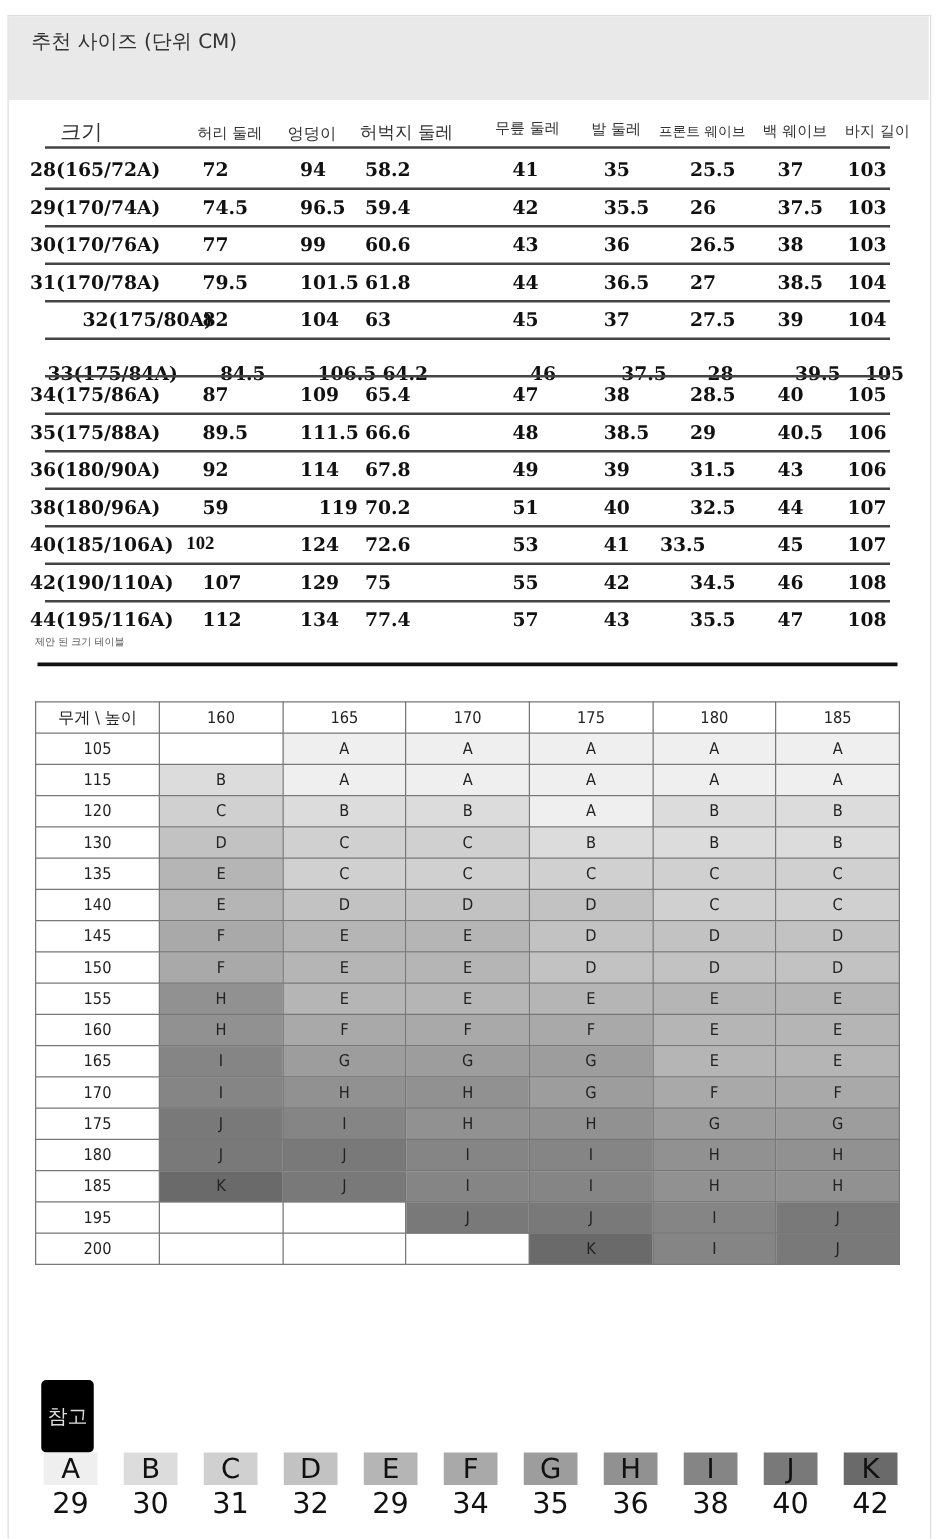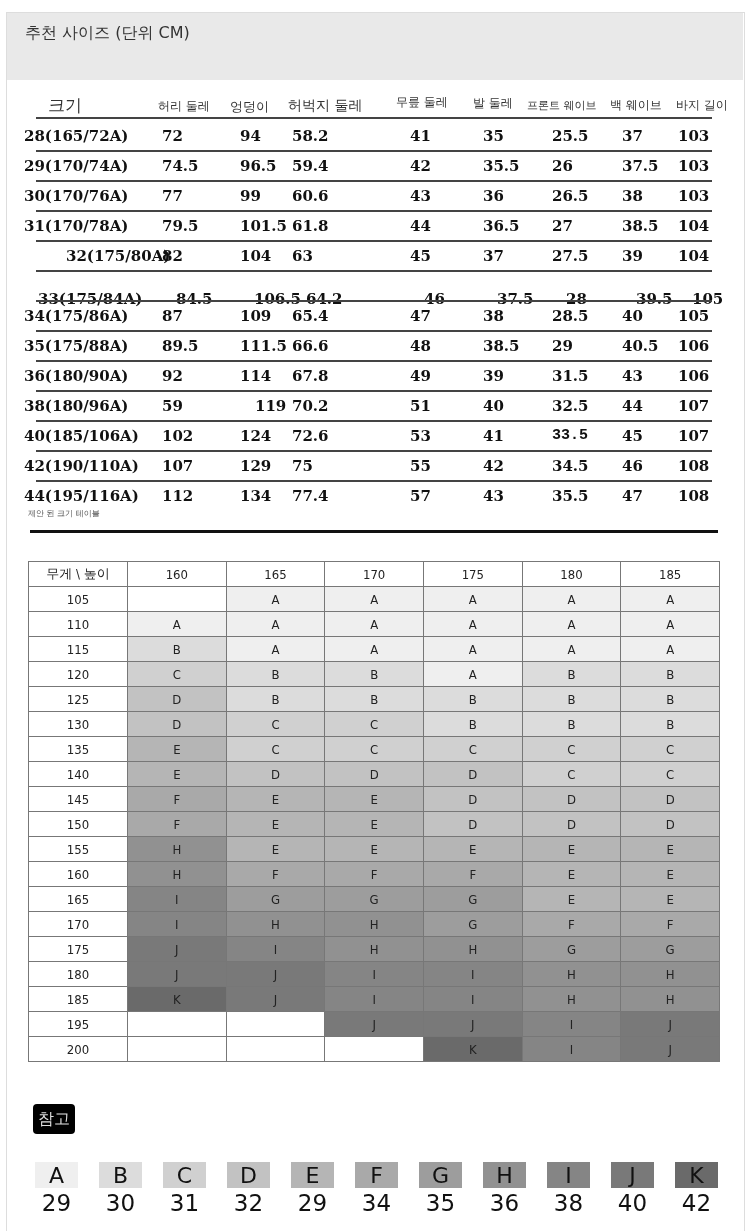--- a/index.html
+++ b/index.html
@@ -18,21 +18,21 @@
   .caption { position:absolute; left:28px; top:508px; font-size:8px; color:#555; }
   .big-line { position:absolute; left:30px; top:530px; width:688px; height:3px; background:#111; }
 
   
   table.grid { position:absolute; left:28px; top:561px; border-collapse:collapse; width:692px; font-size:13px; color:#222; }
   table.grid td { border:1px solid #777; height:24px; padding:0; text-align:center; font-family:"DejaVu Sans Condensed","DejaVu Sans", sans-serif; }
   table.grid td.rowh { background:#fff; width:98px; }
   table.grid tr.head td { background:#fff; font-size:13px; }
   table.grid td.corner { font-size:15px; }
 
-  .ref-badge { position:absolute; left:33px; top:1104px; width:42px; height:30px; background:#000; border-radius:4px; color:#ddd; font-size:16px; display:flex; align-items:center; justify-content:center; }
+  .ref-badge { position:absolute; left:33px; top:1104px; width:42px; height:58px; background:#000; border-radius:4px; color:#ddd; font-size:16px; display:flex; align-items:center; justify-content:center; }
   .legend { position:absolute; top:1162px; left:0; width:750px; }
   .leg { position:absolute; width:43px; }
   .leg .sw { height:26px; display:flex; align-items:center; justify-content:center; font-size:22px; color:#111; }
   .leg .num { text-align:center; font-size:23px; color:#111; margin-top:2px; }
 </style>
 </head>
 <body>
 
 <div class="frame"></div>
 <div class="header">
@@ -168,26 +168,26 @@
       <span style="left: 292px; text-align: center;">70.2</span>
       <span style="left: 410px;">51</span>
       <span style="left: 483px;">40</span>
       <span style="left: 552px;">32.5</span>
       <span style="left: 622px;">44</span>
       <span style="left: 678px;">107</span>
     </div>
     <div class="size-line" style="top: 420px;"></div>
     <div class="size-row" style="top: 422px;">
       <span style="left: 24px;">40(185/106A)</span>
-      <span style="left: 162px;">102</span>
+      <span style="left: 149px; font-family: Liberation Serif, serif;">102</span>
       <span style="left: 240px;">124</span>
       <span style="left: 292px;">72.6</span>
       <span style="left: 410px;">53</span>
       <span style="left: 483px;">41</span>
-      <span style="left: 552px; font-family: Liberation Mono, monospace;">33.5</span>
+      <span style="left: 528px;">33.5</span>
       <span style="left: 622px;">45</span>
       <span style="left: 678px;">107</span>
     </div>
     <div class="size-line" style="top: 450px;"></div>
     <div class="size-row" style="top: 452px;">
       <span style="left: 24px;">42(190/110A)</span>
       <span style="left: 162px;">107</span>
       <span style="left: 240px;">129</span>
       <span style="left: 292px;">75</span>
       <span style="left: 410px;">55</span>
@@ -227,52 +227,34 @@
   <tr>
         <td class="rowh">105</td>
         <td style="background: rgb(255, 255, 255);"></td>
         <td style="background: rgb(239, 239, 239);">A</td>
         <td style="background: rgb(239, 239, 239);">A</td>
         <td style="background: rgb(239, 239, 239);">A</td>
         <td style="background: rgb(239, 239, 239);">A</td>
         <td style="background: rgb(239, 239, 239);">A</td>
       </tr>
       <tr>
-        <td class="rowh">110</td>
-        <td style="background: rgb(239, 239, 239);">A</td>
-        <td style="background: rgb(239, 239, 239);">A</td>
-        <td style="background: rgb(239, 239, 239);">A</td>
-        <td style="background: rgb(239, 239, 239);">A</td>
-        <td style="background: rgb(239, 239, 239);">A</td>
-        <td style="background: rgb(239, 239, 239);">A</td>
-      </tr>
-      <tr>
         <td class="rowh">115</td>
         <td style="background: rgb(220, 220, 220);">B</td>
         <td style="background: rgb(239, 239, 239);">A</td>
         <td style="background: rgb(239, 239, 239);">A</td>
         <td style="background: rgb(239, 239, 239);">A</td>
         <td style="background: rgb(239, 239, 239);">A</td>
         <td style="background: rgb(239, 239, 239);">A</td>
       </tr>
       <tr>
         <td class="rowh">120</td>
         <td style="background: rgb(208, 208, 208);">C</td>
         <td style="background: rgb(220, 220, 220);">B</td>
         <td style="background: rgb(220, 220, 220);">B</td>
         <td style="background: rgb(239, 239, 239);">A</td>
-        <td style="background: rgb(220, 220, 220);">B</td>
-        <td style="background: rgb(220, 220, 220);">B</td>
-      </tr>
-      <tr>
-        <td class="rowh">125</td>
-        <td style="background: rgb(194, 194, 194);">D</td>
-        <td style="background: rgb(220, 220, 220);">B</td>
-        <td style="background: rgb(220, 220, 220);">B</td>
-        <td style="background: rgb(220, 220, 220);">B</td>
         <td style="background: rgb(220, 220, 220);">B</td>
         <td style="background: rgb(220, 220, 220);">B</td>
       </tr>
       <tr>
         <td class="rowh">130</td>
         <td style="background: rgb(194, 194, 194);">D</td>
         <td style="background: rgb(208, 208, 208);">C</td>
         <td style="background: rgb(208, 208, 208);">C</td>
         <td style="background: rgb(220, 220, 220);">B</td>
         <td style="background: rgb(220, 220, 220);">B</td>

